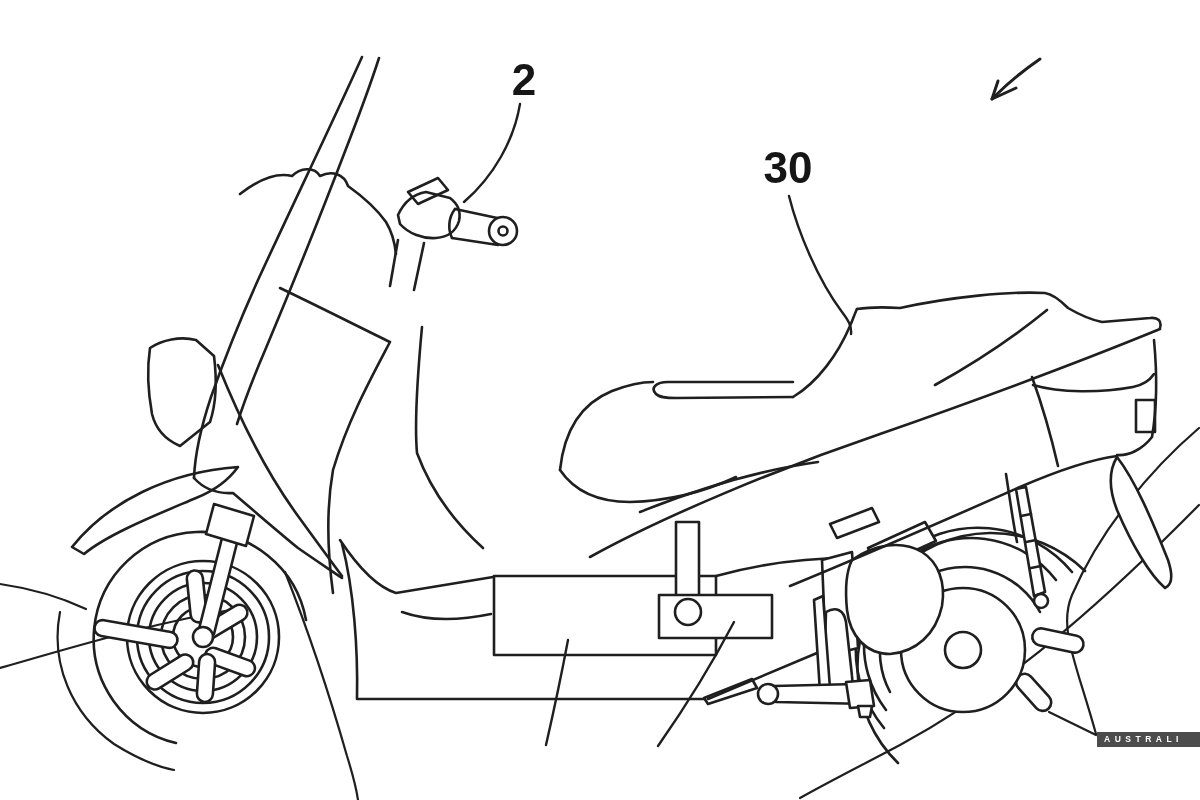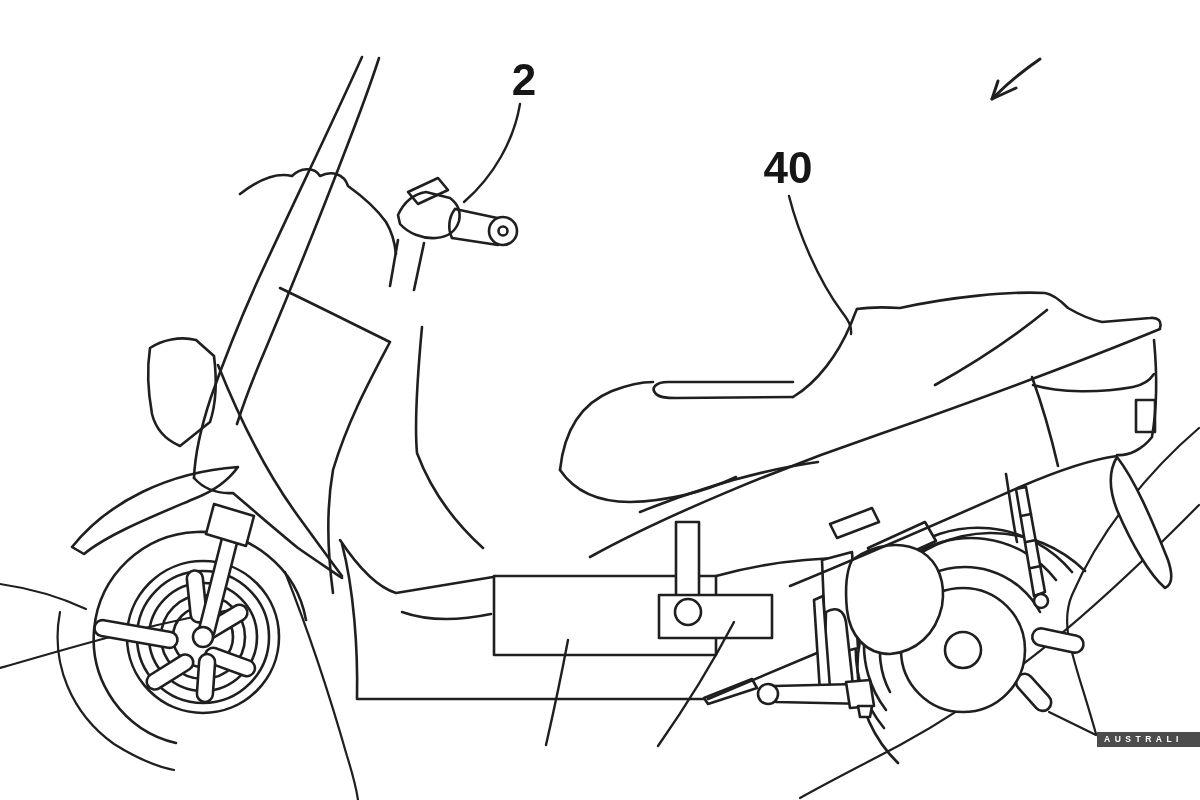--- a/index.html
+++ b/index.html
@@ -154,17 +154,17 @@
   </g>
 
   <g stroke-width="3">
     <path d="M 1040,59 C 1024,70 1008,83 994,97"></path>
     <path d="M 1016,88 L 992,99"></path>
     <path d="M 998,81 L 992,99"></path>
   </g>
 </svg>
 
   <div class="ref-label" id="label-2">2</div>
-  <div class="ref-label" id="label-20">40</div>
+  <div class="ref-label" id="label-20">30</div>
   <div id="watermark-bar">
     <span>AUSTRALI</span>
   </div>
 </div>
 
 </body></html>

